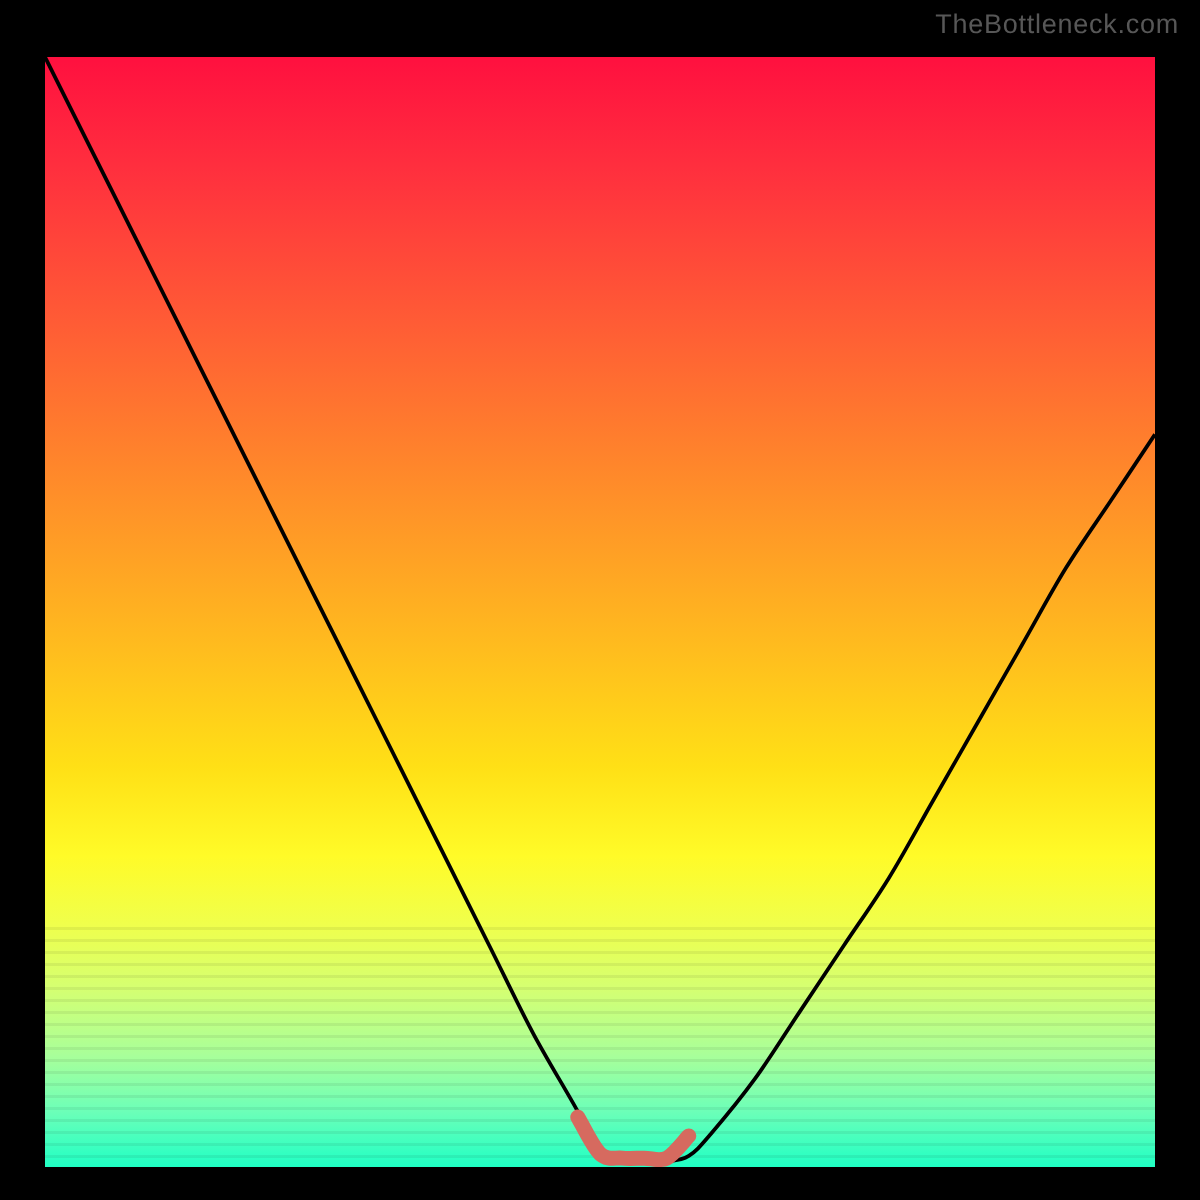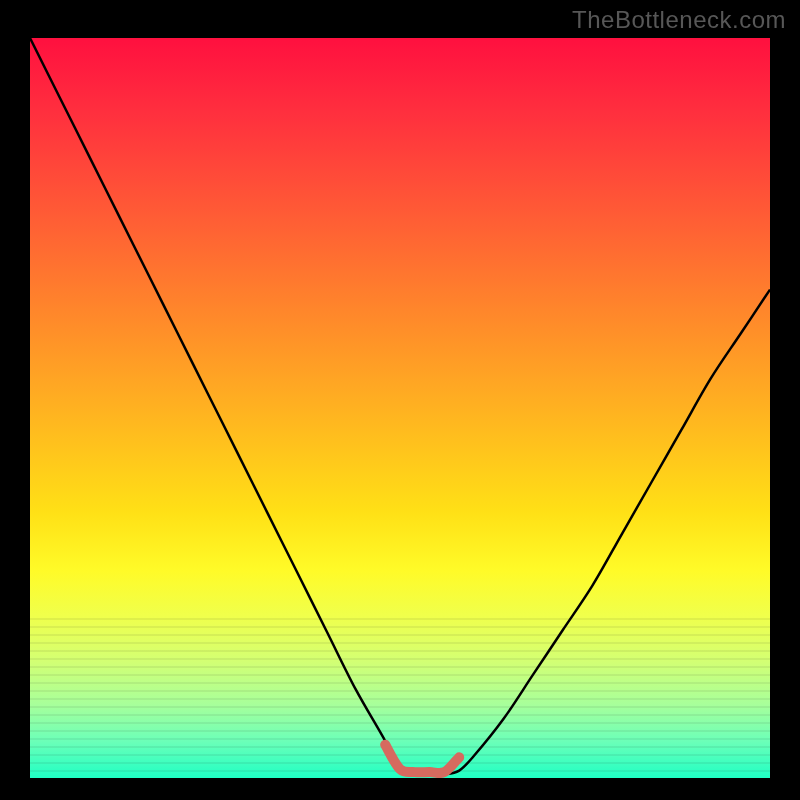--- a/index.html
+++ b/index.html
@@ -17,21 +17,21 @@
     top: 0;
     width: 800px;
     height: 800px;
     background: #000;
   }
   .watermark {
     position: absolute;
     top: 6px;
     right: 14px;
     color: #575757;
-    font-size: 24px;
+    font-size: 18px;
     font-weight: 500;
     letter-spacing: 0.5px;
   }
   .plot {
     position: absolute;
     left: 30px;
     top: 38px;
     width: 740px;
     height: 740px;
     overflow: hidden;

